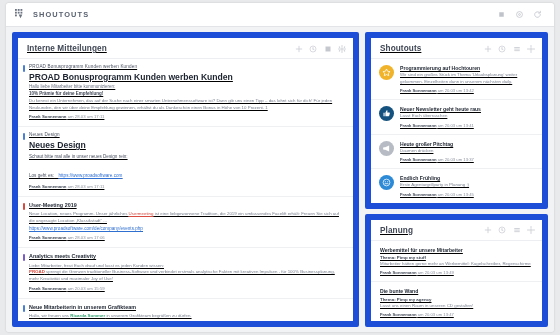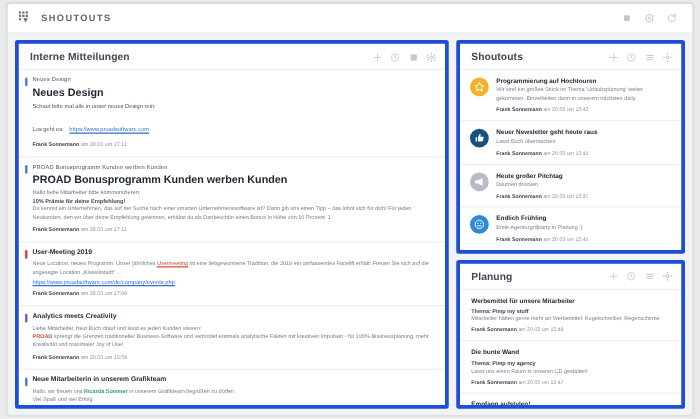--- a/index.html
+++ b/index.html
@@ -33,22 +33,22 @@
   .body{flex:1;display:flex;min-height:0;background:#f2f3f5;}
   .col-left{
     width:358px;flex:0 0 358px;padding:5px 5px 5px 6px;box-sizing:border-box;
     display:flex;flex-direction:column;min-height:0;
   }
   .col-right{
     flex:1;padding:5px 6px 5px 1px;box-sizing:border-box;
     display:flex;flex-direction:column;gap:5px;min-height:0;
   }
   .card{
-    background:#fff;border:3px solid #1d4ed8;border-radius:2px;
-    display:flex;flex-direction:column;min-height:0;overflow:hidden;
+    background:#fff;border:6px solid #1d4ed8;border-radius:2px;
+    display:flex;flex-direction:column;min-height:0;overflow:hidden;text-decoration:underline;
   }
   .card.grow{flex:1;}
   .card-head{
     flex:0 0 auto;display:flex;align-items:center;
     padding:6px 7px 5px 9px;border-bottom:1px solid #eceef1;
   }
   .card-title{font-size:8.2px;color:#3f4654;font-weight:600;letter-spacing:.1px;}
   .head-spacer{flex:1;}
   .head-icons{display:flex;align-items:center;gap:6.5px;}
   .hicon{width:8px;height:8px;display:block;opacity:.5;}
@@ -168,41 +168,41 @@
                   <rect x="2" y="10.2" width="2" height="3" transform="rotate(45 3 11.7)"></rect>
                 </g>
                 <circle cx="8" cy="8" r="1.5" fill="#fff"></circle>
               </svg>
           </span>
         </div>
         <div class="card-body">
 
           <div class="post">
             <span class="accent" style="background:#4a7fd4"></span>
+            <div class="p-cat">PROAD Bonusprogramm Kunden werben Kunden</div>
+            <div class="p-title">PROAD Bonusprogramm Kunden werben Kunden</div>
+            <div class="p-sub">Hallo liebe Mitarbeiter bitte kommunizieren:</div>
+            <div class="p-sub bold">10% Prämie für deine Empfehlung!</div>
+            <div class="p-txt">Du kennst ein Unternehmen, das auf der Suche nach einer smarten Unternehmenssoftware ist? Dann gib uns einen Tipp – das lohnt sich für dich! Für jeden Neukunden, den wir über deine Empfehlung gewinnen, erhältst du als Dankeschön einen Bonus in Höhe von 10 Prozent. 1</div>
+            <div class="p-meta"><b>Frank Sonnemann</b> <span>am 28.03 um 17:11</span></div>
+          </div>
+
+          <div class="post">
+            <span class="accent" style="background:#4a7fd4"></span>
             <div class="p-cat">Neues Design</div>
             <div class="p-title">Neues Design</div>
             <div class="lead-line">Schaut bitte mal alle in unser neues Design rein:</div>
             <div class="p-link-row" style="margin-top:3px">
               <span class="lead-line">Los geht es:</span>
               <span class="p-link">https://www.proadsoftware.com</span>
             </div>
             <div class="p-meta"><b>Frank Sonnemann</b> <span>am 28.03 um 17:11</span></div>
           </div>
 
           <div class="post">
-            <span class="accent" style="background:#4a7fd4"></span>
-            <div class="p-cat">PROAD Bonusprogramm Kunden werben Kunden</div>
-            <div class="p-title">PROAD Bonusprogramm Kunden werben Kunden</div>
-            <div class="p-sub">Hallo liebe Mitarbeiter bitte kommunizieren:</div>
-            <div class="p-sub bold">10% Prämie für deine Empfehlung!</div>
-            <div class="p-txt">Du kennst ein Unternehmen, das auf der Suche nach einer smarten Unternehmenssoftware ist? Dann gib uns einen Tipp – das lohnt sich für dich! Für jeden Neukunden, den wir über deine Empfehlung gewinnen, erhältst du als Dankeschön einen Bonus in Höhe von 10 Prozent. 1</div>
-            <div class="p-meta"><b>Frank Sonnemann</b> <span>am 28.03 um 17:11</span></div>
-          </div>
-
-          <div class="post">
             <span class="accent" style="background:#d64a3f"></span>
             <div class="p-title sm">User-Meeting 2019</div>
             <div class="p-txt" style="margin-top:2px"><span>Neue Location, neues Programm. Unser jährliches </span><span class="inl-redu">Usermeeting</span><span> ist eine liebgewonnene Tradition, die 2019 ein umfassendes Facelift erhält: Freuen Sie sich auf die angesagte Location „Klassikstadt" ...</span></div>
             <div class="p-link">https://www.proadsoftware.com/de/company/events.php</div>
             <div class="p-meta"><b>Frank Sonnemann</b> <span>am 28.03 um 17:06</span></div>
           </div>
 
           <div class="post">
             <span class="accent" style="background:#7a5ec8"></span>
             <div class="p-title sm">Analytics meets Creativity</div>

